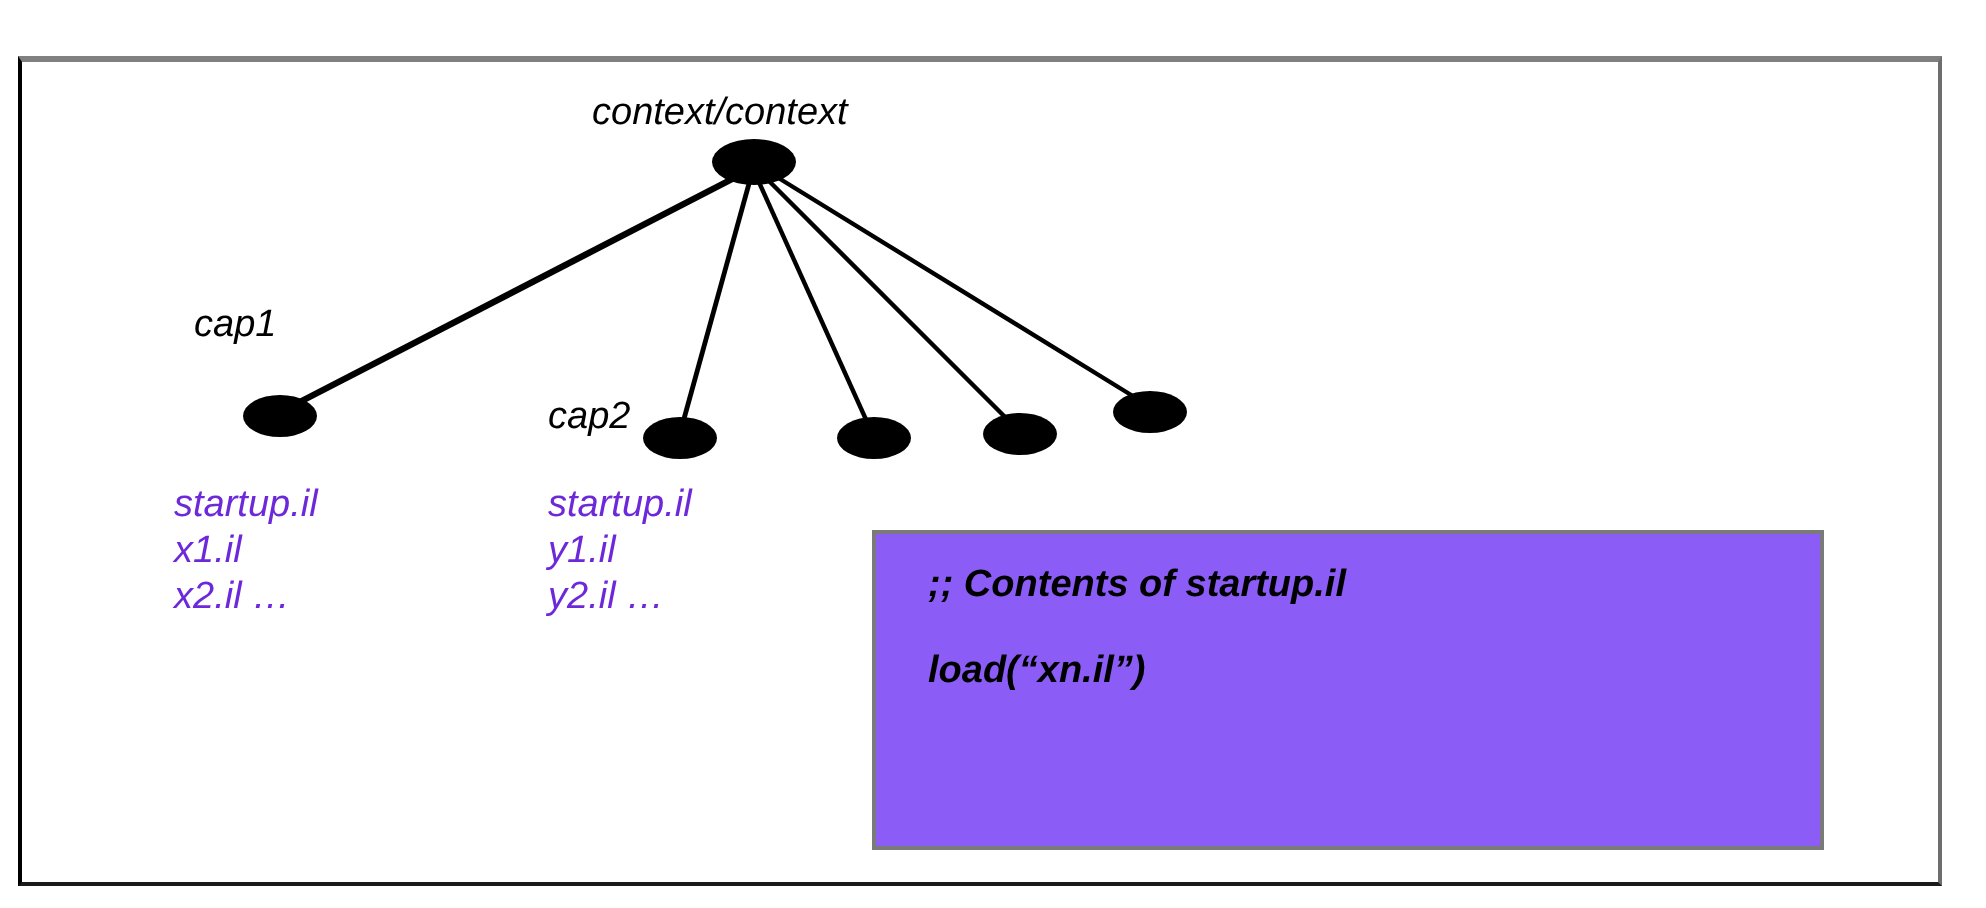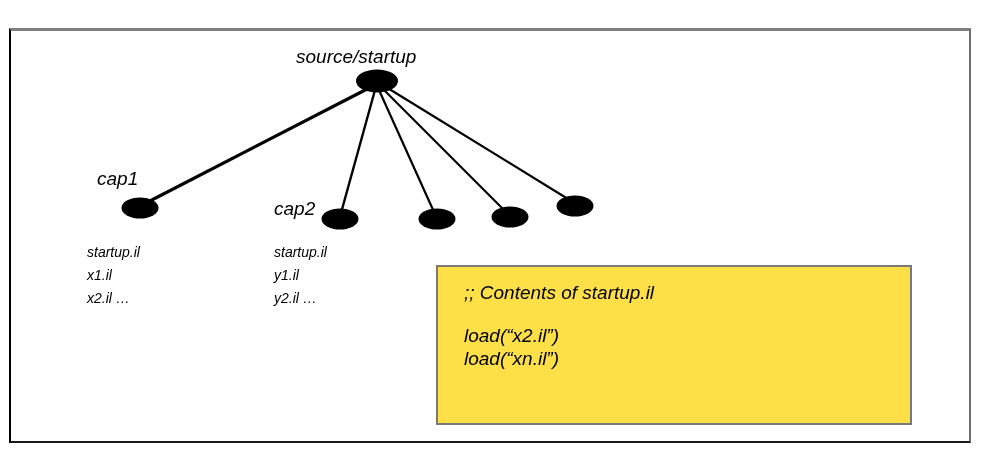--- a/index.html
+++ b/index.html
@@ -42,44 +42,45 @@
   .diagram-label {
     position: absolute;
     font-family: "Liberation Sans", sans-serif;
     font-style: italic;
     font-size: 19px;
     color: #000000;
     white-space: nowrap;
     line-height: 22px;
   }
   #label-source-context { left: 296px; top: 46px; }
-  #label-cap1 { left: 97px; top: 168px; }
+  #label-cap1 { left: 97px; top: 152px; }
   #label-cap2 { left: 274px; top: 198px; }
 
   .file-list {
     position: absolute;
     font-family: "Liberation Sans", sans-serif;
     font-style: italic;
-    font-size: 14px;
-    color: #000000;
+    font-size: 19px;
+    color: #6d28d9;
     line-height: 23px;
     white-space: nowrap;
   }
   #file-list-cap1 { left: 87px; top: 241px; }
   #file-list-cap2 { left: 274px; top: 241px; }
 
   #code-box {
     position: absolute;
     left: 436px;
     top: 265px;
     width: 476px;
     height: 160px;
     box-sizing: border-box;
     border: 2px solid #7a7a7a;
-    background: #fde047;
+    background: #8b5cf6;
+    font-weight: bold;
   }
   #code-box-inner {
     position: absolute;
     left: 26px;
     top: 14px;
     font-family: "Liberation Sans", sans-serif;
     font-style: italic;
     font-size: 19px;
     color: #000000;
     line-height: 23px;
@@ -104,39 +105,38 @@
     <line x1="386" y1="87" x2="568" y2="199" stroke="#000000" stroke-width="2.2"></line>
 
     <ellipse cx="377" cy="81" rx="21" ry="11.5" fill="#000000"></ellipse>
     <ellipse cx="140" cy="208" rx="18.5" ry="10.5" fill="#000000"></ellipse>
     <ellipse cx="340" cy="219" rx="18.5" ry="10.5" fill="#000000"></ellipse>
     <ellipse cx="437" cy="219" rx="18.5" ry="10.5" fill="#000000"></ellipse>
     <ellipse cx="510" cy="217" rx="18.5" ry="10.5" fill="#000000"></ellipse>
     <ellipse cx="575" cy="206" rx="18.5" ry="10.5" fill="#000000"></ellipse>
   </svg>
 
-  <div class="diagram-label" id="label-source-context">source/startup</div>
+  <div class="diagram-label" id="label-source-context">context/context</div>
 
   <div class="diagram-label" id="label-cap1">cap1</div>
 
   <div class="diagram-label" id="label-cap2">cap2</div>
 
   <div class="file-list" id="file-list-cap1">
     <div>startup.il</div>
     <div>x1.il</div>
     <div>x2.il …</div>
   </div>
 
   <div class="file-list" id="file-list-cap2">
     <div>startup.il</div>
     <div>y1.il</div>
     <div>y2.il …</div>
   </div>
 
   <div id="code-box">
     <div id="code-box-inner">
       <div class="code-comment">;; Contents of startup.il</div>
-      <div class="code-line">load(“x2.il”)</div>
       <div class="code-line">load(“xn.il”)</div>
     </div>
   </div>
 
 </div>
 
 </body></html>

